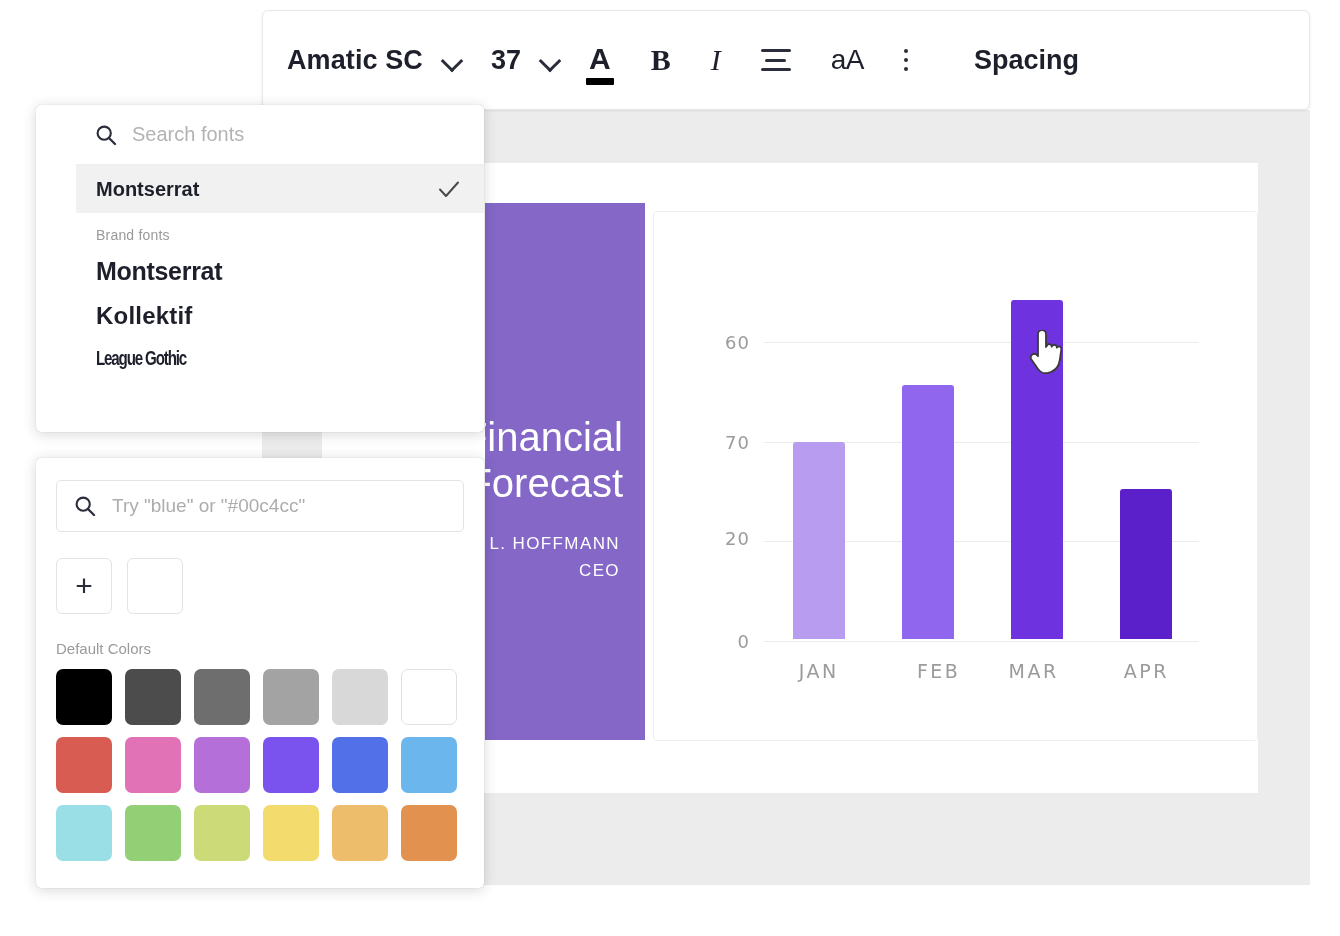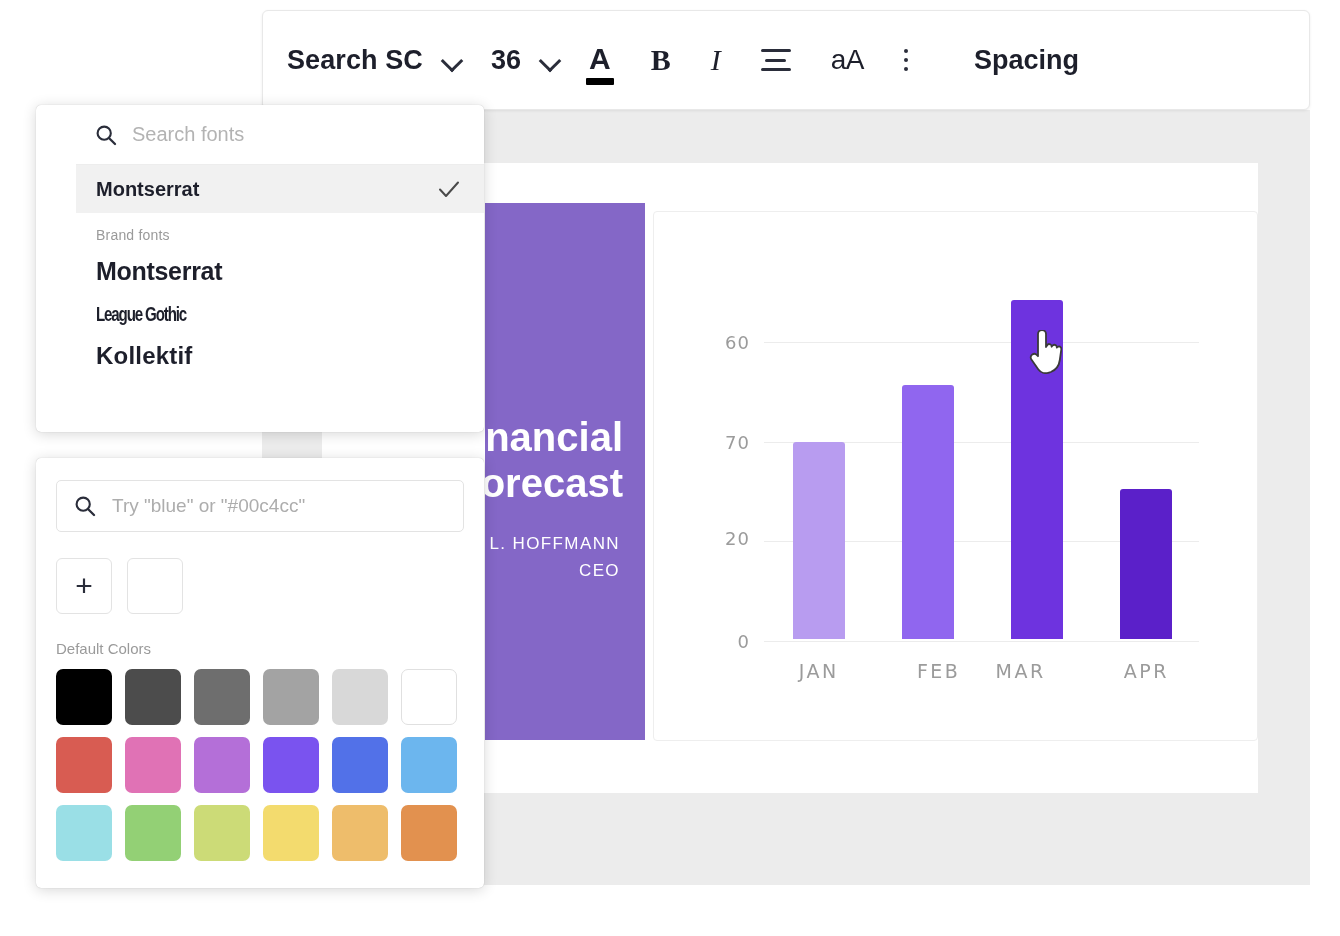--- a/index.html
+++ b/index.html
@@ -86,21 +86,21 @@
   .slide-year {
     position: absolute; left: 470px; top: 282px;
     width: 180px; text-align: right; padding-right: 12px;
     font-size: 92px; font-weight: 700; color: #ffffff; line-height: 1;
     letter-spacing: -1px;
     z-index: 4;
   }
   .slide-title {
     position: absolute; left: 300px; top: 414px;
     width: 345px; text-align: right; padding-right: 22px;
-    font-size: 40px; font-weight: 700; color: #ffffff; line-height: 1.15;
+    font-size: 40px; font-weight: 400; color: #ffffff; line-height: 1.15;
     z-index: 4;
   }
   .slide-author {
     position: absolute; left: 330px; top: 530px;
     width: 315px; text-align: right; padding-right: 25px;
     font-size: 17px; font-weight: 500; color: #ffffff;
     letter-spacing: 1.4px; line-height: 1.6;
     z-index: 4;
   }
 
@@ -237,41 +237,41 @@
         <div class="ytick" style="top: 326px;">20</div>
         <div class="gridline" style="top: 229.556px;"></div>
         <div class="ytick" style="top: 229.556px;">70</div>
         <div class="gridline" style="top: 129.833px;"></div>
         <div class="ytick" style="top: 129.833px;">60</div>
         <div class="bar" style="left: 138.625px; width: 52px; height: 196.951px; background: rgb(184, 156, 240);"></div>
         <div class="xtick" style="left: 110px; width: 109.25px;">JAN</div>
         <div class="bar" style="left: 247.875px; width: 52px; height: 254.292px; background: rgb(144, 102, 239);"></div>
         <div class="xtick" style="left: 230px; width: 109.25px;">FEB</div>
         <div class="bar" style="left: 357.125px; width: 52px; height: 339.056px; background: rgb(110, 51, 223);"></div>
-        <div class="xtick" style="left: 312px; width: 109.25px;">MAR</div>
+        <div class="xtick" style="left: 325px; width: 109.25px;">MAR</div>
         <div class="bar" style="left: 466.375px; width: 52px; height: 149.583px; background: rgb(91, 32, 201);"></div>
         <div class="xtick" style="left: 437.75px; width: 109.25px;">APR</div>
       </div>
   </div>
 
   <div class="cursor-hand">
     <svg width="34" height="44" viewBox="0 0 34 44">
       <path d="M10 4 C10 1.8 11.8 0 14 0 C16.2 0 18 1.8 18 4 L18 17
                L19 15.5 C19.6 14.3 21 13.8 22.2 14.3 C23.2 14.8 23.7 15.8 23.6 16.8
                L24.4 15.8 C25.1 14.8 26.5 14.5 27.6 15.1 C28.5 15.6 29 16.6 28.8 17.6
                L29.6 16.9 C30.6 16.2 32 16.4 32.8 17.4 C33.3 18 33.4 18.7 33.3 19.4
                L31.8 30 C31.1 35.5 27.8 40 22.8 42 L21 42.6 C17 44 12.6 42.6 10.2 39.2
                L3.4 29.6 C2.2 27.9 2.6 25.6 4.3 24.5 C5.8 23.5 7.8 23.8 9 25.1 L10 26.2 Z" fill="#ffffff" stroke="#3a3a3a" stroke-width="1.8" stroke-linejoin="round"></path>
     </svg>
   </div>
 
   <div class="toolbar">
-    <div class="tb-item tb-font-name">Search SC</div>
+    <div class="tb-item tb-font-name">Amatic SC</div>
     <div class="tb-item tb-caret"></div>
-    <div class="tb-item tb-font-size">36</div>
+    <div class="tb-item tb-font-size">37</div>
     <div class="tb-item tb-caret"></div>
 
     <div class="tb-item tb-icon">
       <span class="ic-A">A</span>
     </div>
     <div class="tb-item tb-icon">
       <span class="ic-B">B</span>
     </div>
     <div class="tb-item tb-icon">
       <span class="ic-I">I</span>
@@ -324,24 +324,24 @@
         </svg>
       </span>
     </div>
 
     <div class="font-group-label">Brand fonts</div>
 
     <div class="font-row">
       <span class="font-row-name fn-montserrat">Montserrat</span>
     </div>
     <div class="font-row">
+      <span class="font-row-name fn-kollektif">Kollektif</span>
+    </div>
+    <div class="font-row">
       <span class="font-row-name fn-league">League Gothic</span>
-    </div>
-    <div class="font-row">
-      <span class="font-row-name fn-kollektif">Kollektif</span>
     </div>
   </div>
 
   <div class="color-panel">
     <div class="color-search">
       <span class="search-glyph">
         <svg width="24" height="24" viewBox="0 0 24 24">
           <circle cx="10.2" cy="10.2" r="6.6" fill="none" stroke="#2a2d3a" stroke-width="2.1"></circle>
           <line x1="15.2" y1="15.2" x2="21" y2="21" stroke="#2a2d3a" stroke-width="2.3" stroke-linecap="round"></line>
         </svg>

